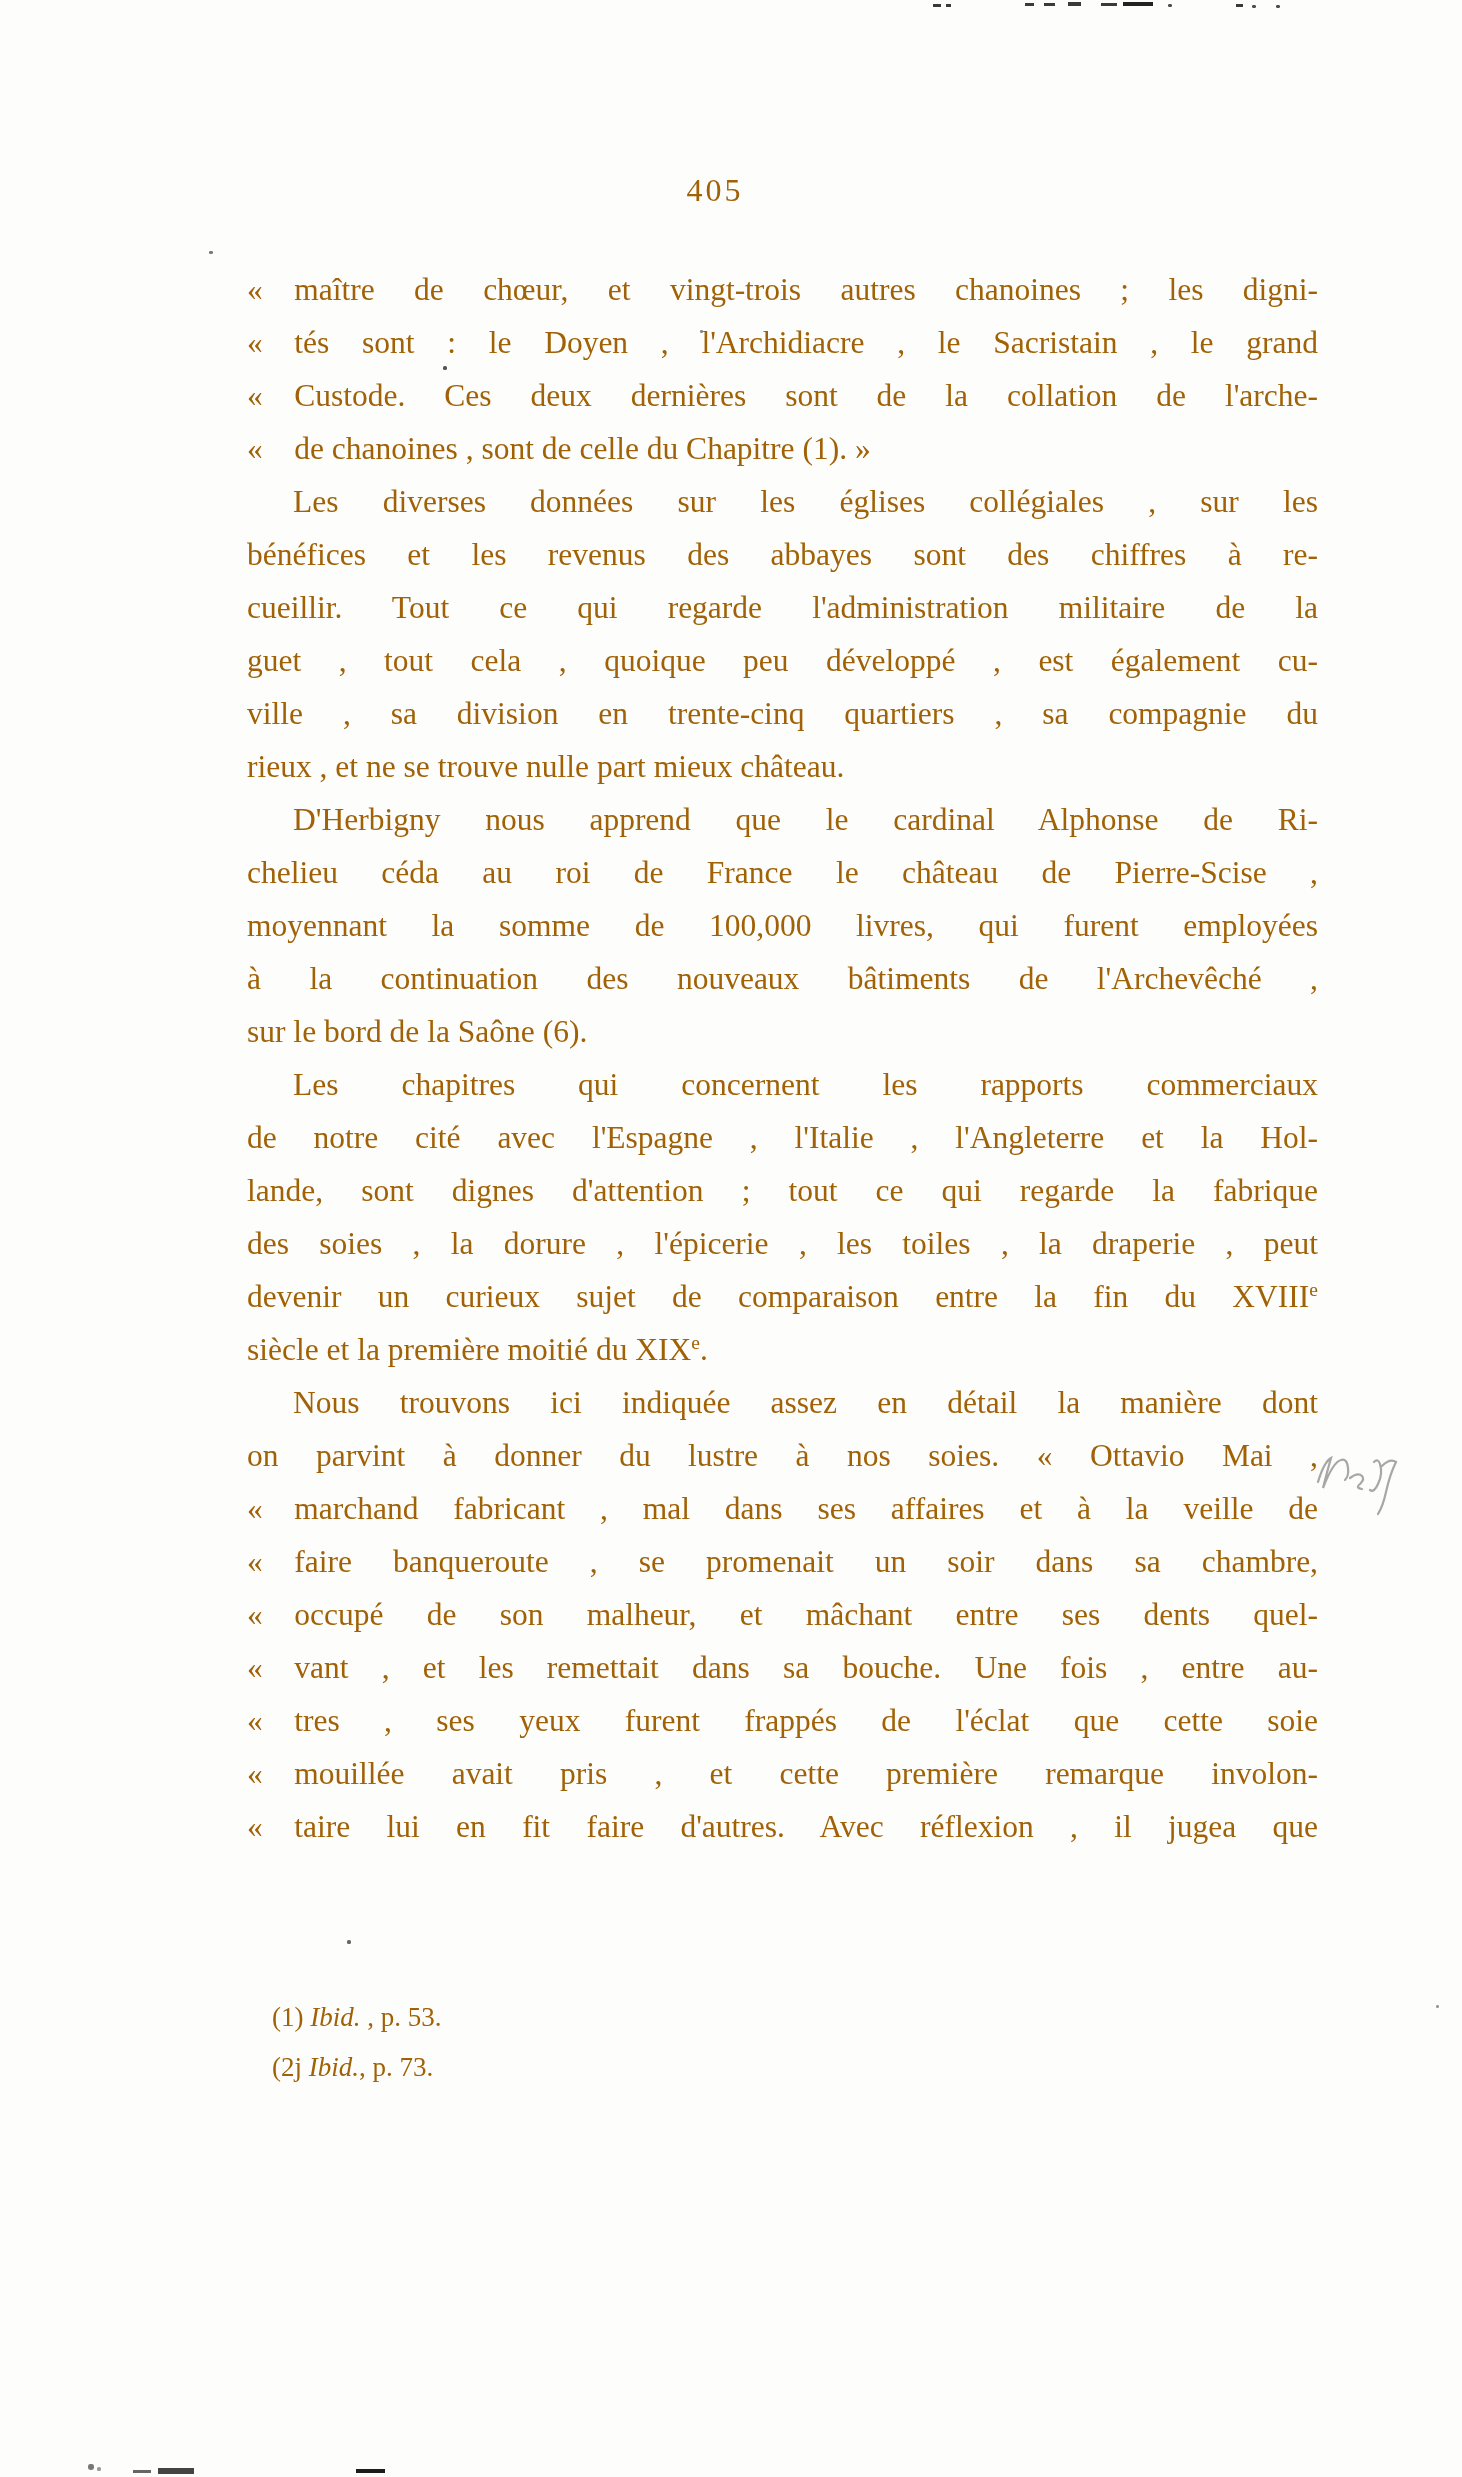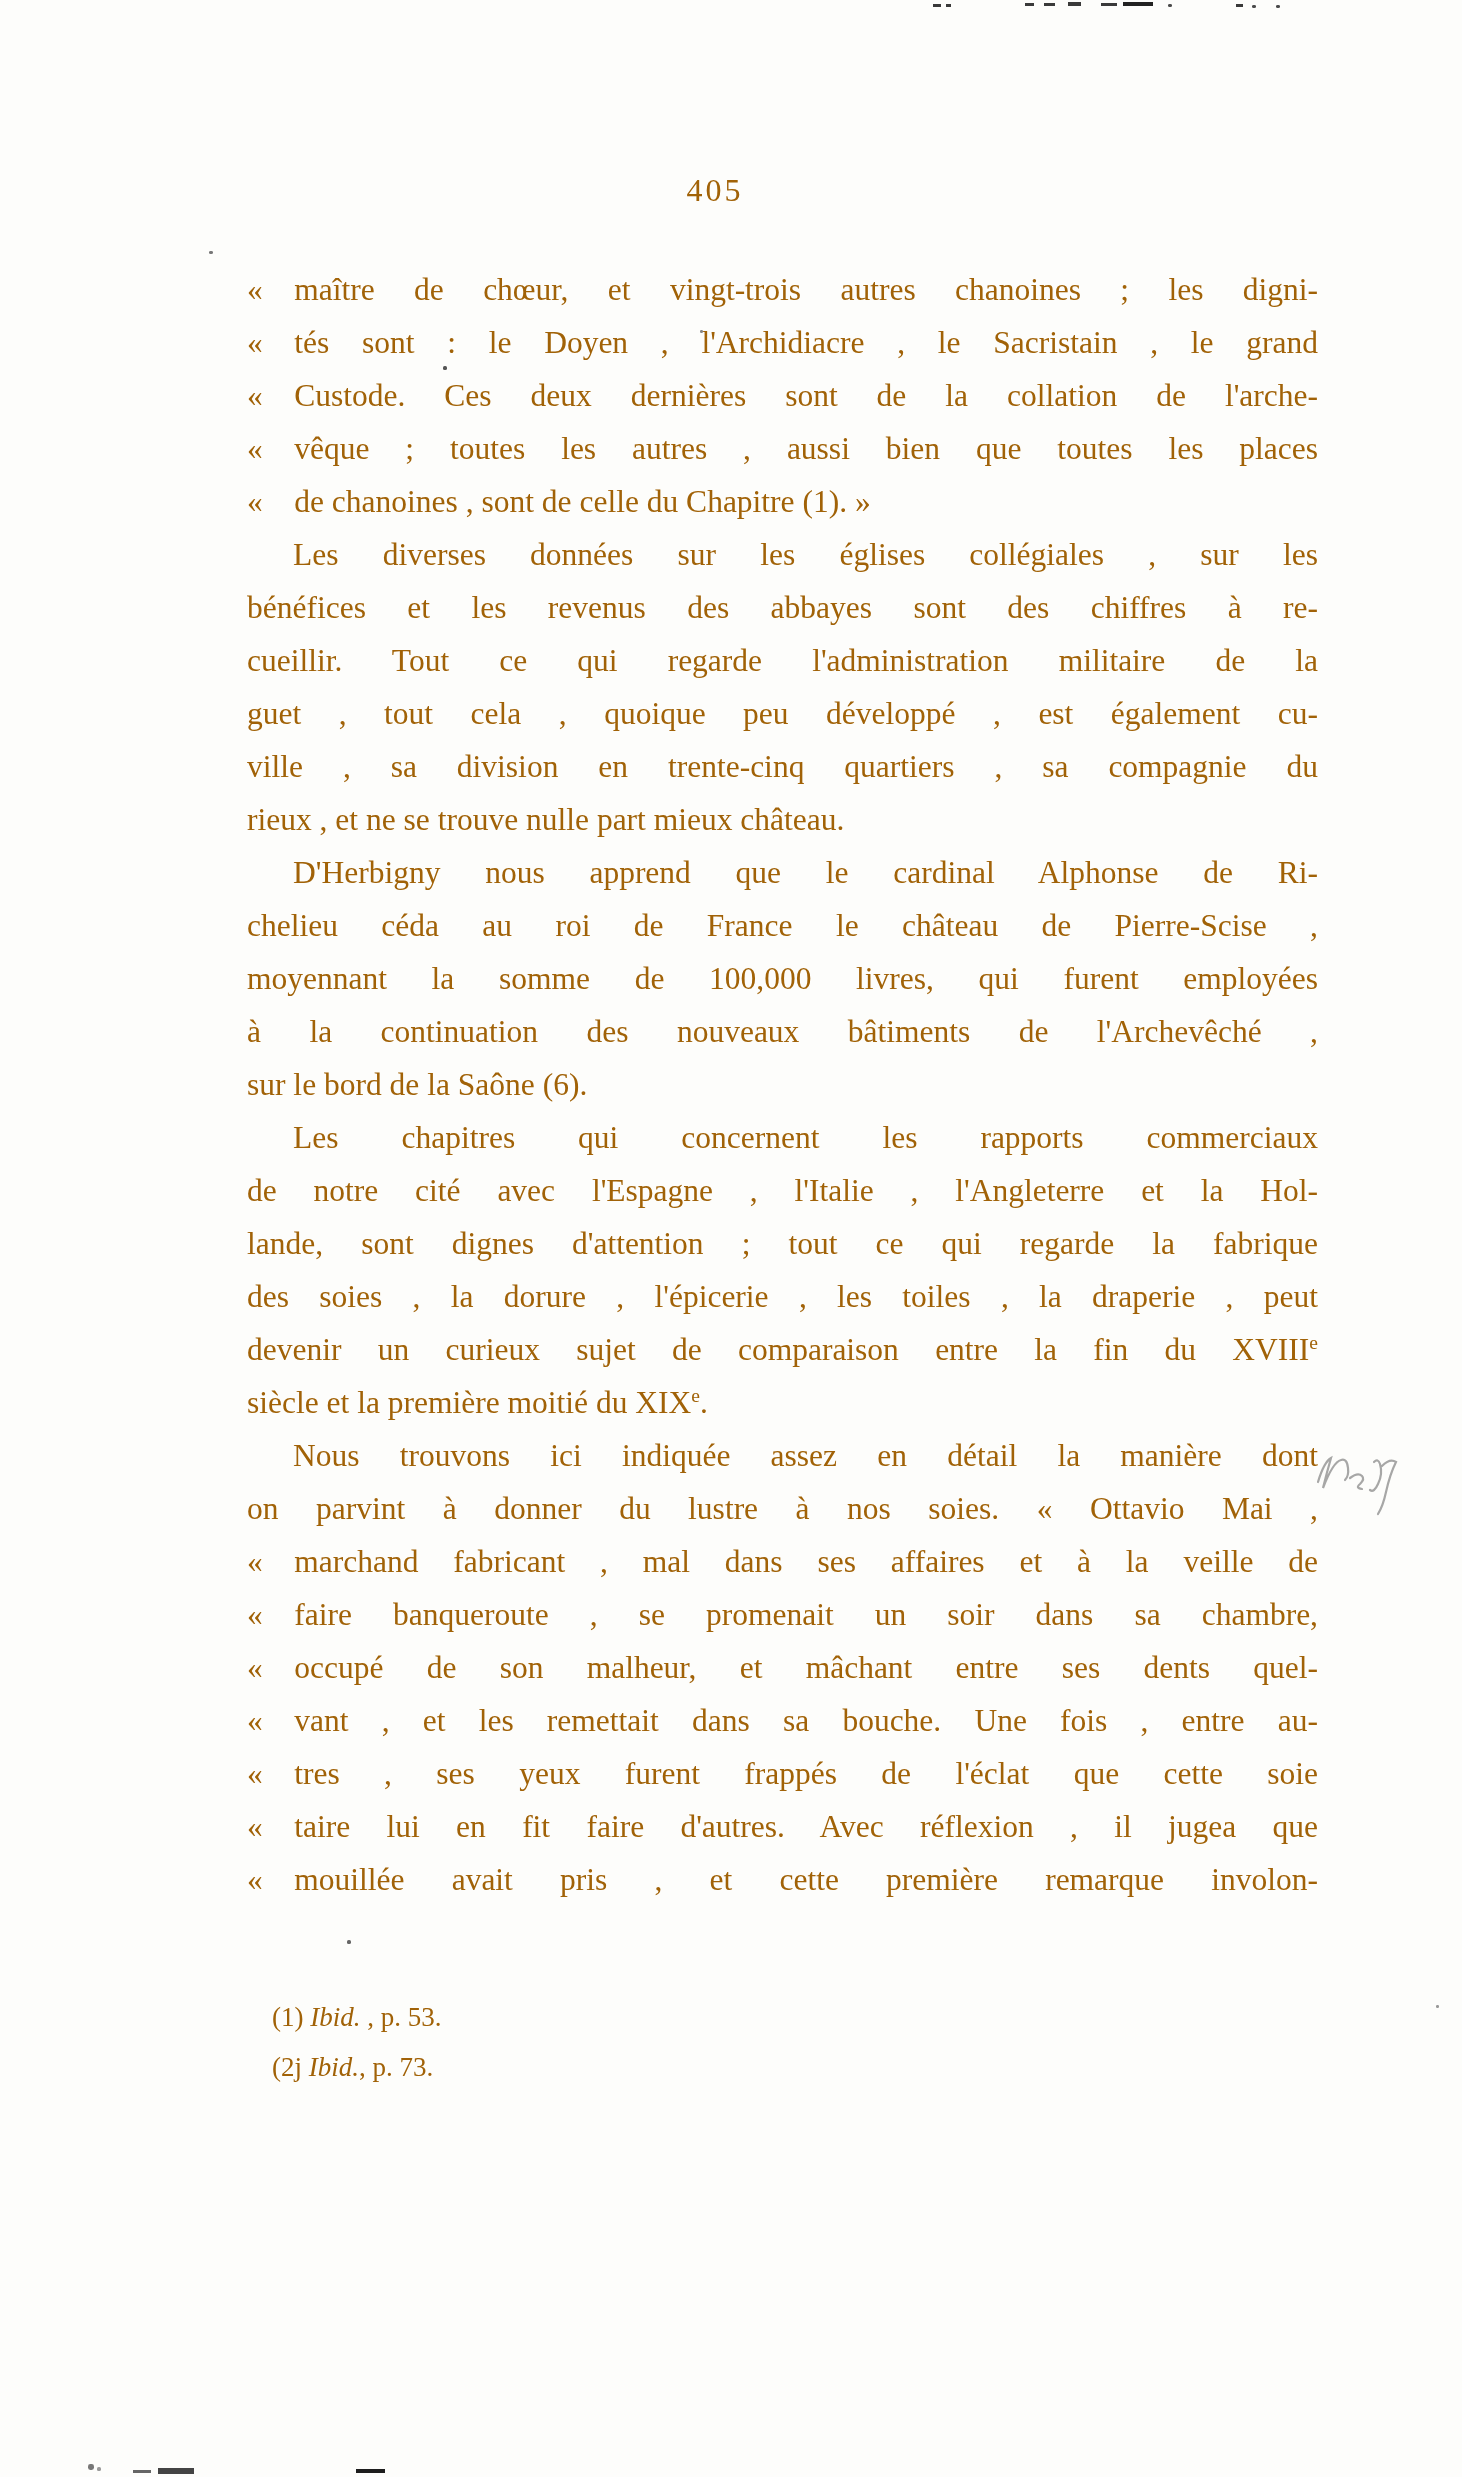--- a/index.html
+++ b/index.html
@@ -50,21 +50,20 @@
 <body>
 
 <div class="page">
 
   <div class="pagenum">405</div>
 
   <div class="textblock">
     <div class="line">« maître de chœur, et vingt-trois autres chanoines ; les digni-</div>
     <div class="line">« tés sont : le Doyen , l'Archidiacre , le Sacristain , le grand</div>
     <div class="line">« Custode. Ces deux dernières sont de la collation de l'arche-</div>
-    <div class="line">« vêque ; toutes les autres , aussi bien que toutes les places</div>
     <div class="line last">« de chanoines , sont de celle du Chapitre (1). »</div>
     <div class="line indent">Les diverses données sur les églises collégiales , sur les</div>
     <div class="line">bénéfices et les revenus des abbayes sont des chiffres à re-</div>
     <div class="line">cueillir. Tout ce qui regarde l'administration militaire de la</div>
     <div class="line">guet , tout cela , quoique peu développé , est également cu-</div>
     <div class="line">ville , sa division en trente-cinq quartiers , sa compagnie du</div>
     <div class="line last">rieux , et ne se trouve nulle part mieux château.</div>
     <div class="line indent">D'Herbigny nous apprend que le cardinal Alphonse de Ri-</div>
     <div class="line">chelieu céda au roi de France le château de Pierre-Scise ,</div>
     <div class="line">moyennant la somme de 100,000 livres, qui furent employées</div>
@@ -76,22 +75,22 @@
     <div class="line">des soies , la dorure , l'épicerie , les toiles , la draperie , peut</div>
     <div class="line"><span>devenir un curieux sujet de comparaison entre la fin du XVIII</span><sup>e</sup></div>
     <div class="line last"><span>siècle et la première moitié du XIX</span><sup>e</sup><span>.</span></div>
     <div class="line indent">Nous trouvons ici indiquée assez en détail la manière dont</div>
     <div class="line">on parvint à donner du lustre à nos soies. « Ottavio Mai ,</div>
     <div class="line">« marchand fabricant , mal dans ses affaires et à la veille de</div>
     <div class="line">« faire banqueroute , se promenait un soir dans sa chambre,</div>
     <div class="line">« occupé de son malheur, et mâchant entre ses dents quel-</div>
     <div class="line">« vant , et les remettait dans sa bouche. Une fois , entre au-</div>
     <div class="line">« tres , ses yeux furent frappés de l'éclat que cette soie</div>
+    <div class="line">« mouillée avait pris , et cette première remarque involon-</div>
     <div class="line">« taire lui en fit faire d'autres. Avec réflexion , il jugea que</div>
-    <div class="line">« mouillée avait pris , et cette première remarque involon-</div>
   </div>
 
   <div class="fnotes">
     <div class="fnote"><span>(1) </span><i>Ibid.</i><span> , p. 53.</span></div>
     <div class="fnote"><span>(2j </span><i>Ibid.</i><span>, p. 73.</span></div>
   </div>
 
   <svg class="marginalia" viewBox="0 0 110 110">
     <path d="M6 42 q6 -20 13 -24 q-4 14 -8 30 q10 -26 18 -28 q6 -2 7 8 q1 8 -3 12 M38 38 q8 -6 12 -2 q3 3 -2 8 q-5 4 2 5 M62 22 q4 -4 6 2 q3 10 -2 20 q-4 9 -8 6 M70 26 q8 -8 14 -4 q-6 12 -10 30 q-3 14 -8 22" fill="none" stroke="#8a8a8a" stroke-width="2.2" opacity="0.75" stroke-linecap="round"></path>
   </svg>

